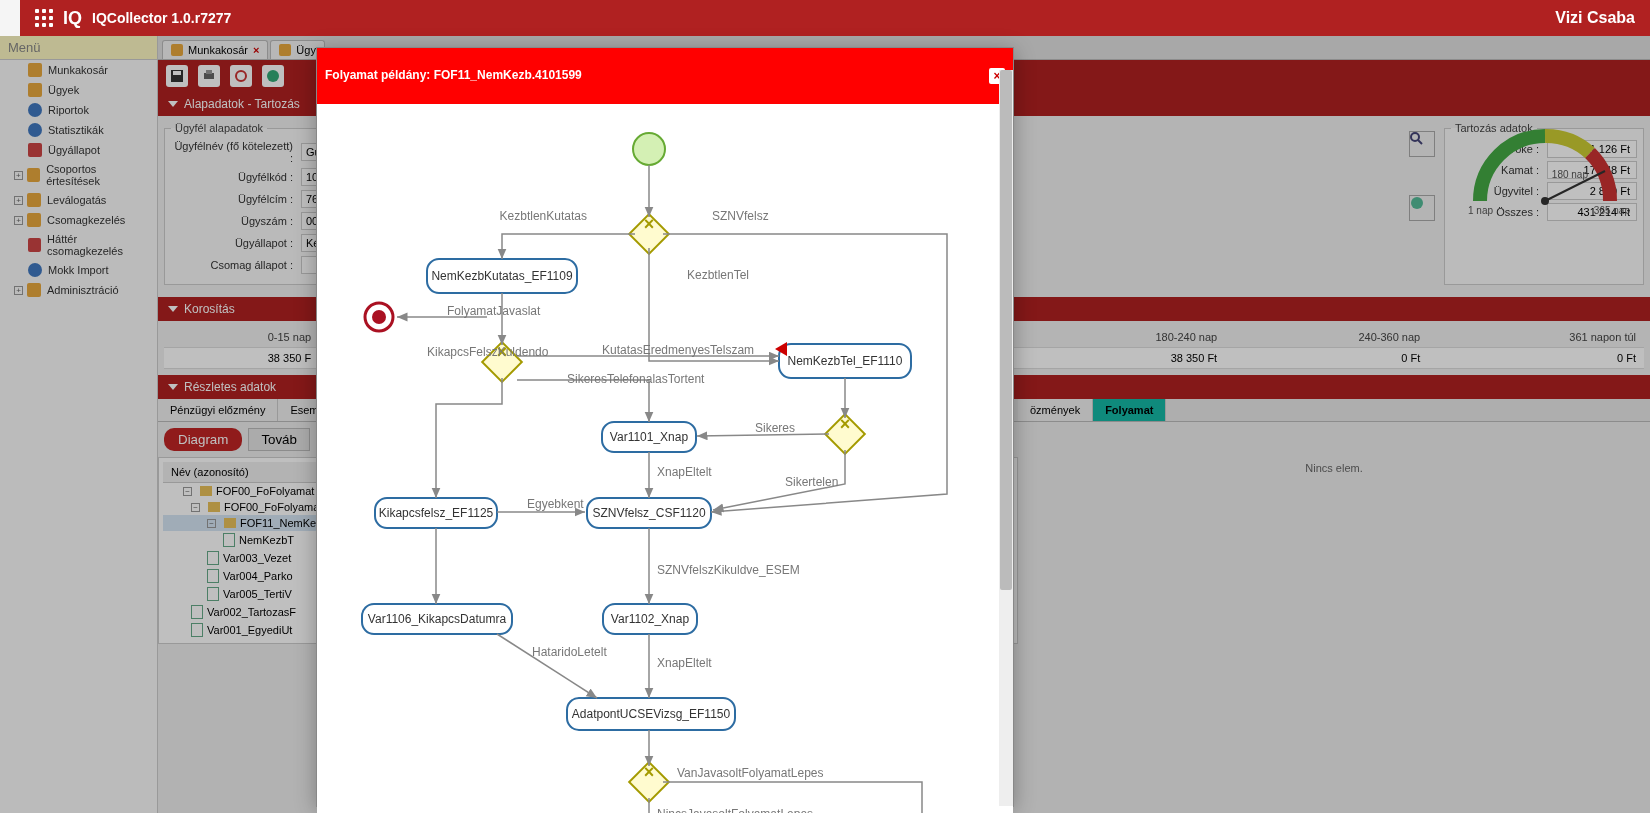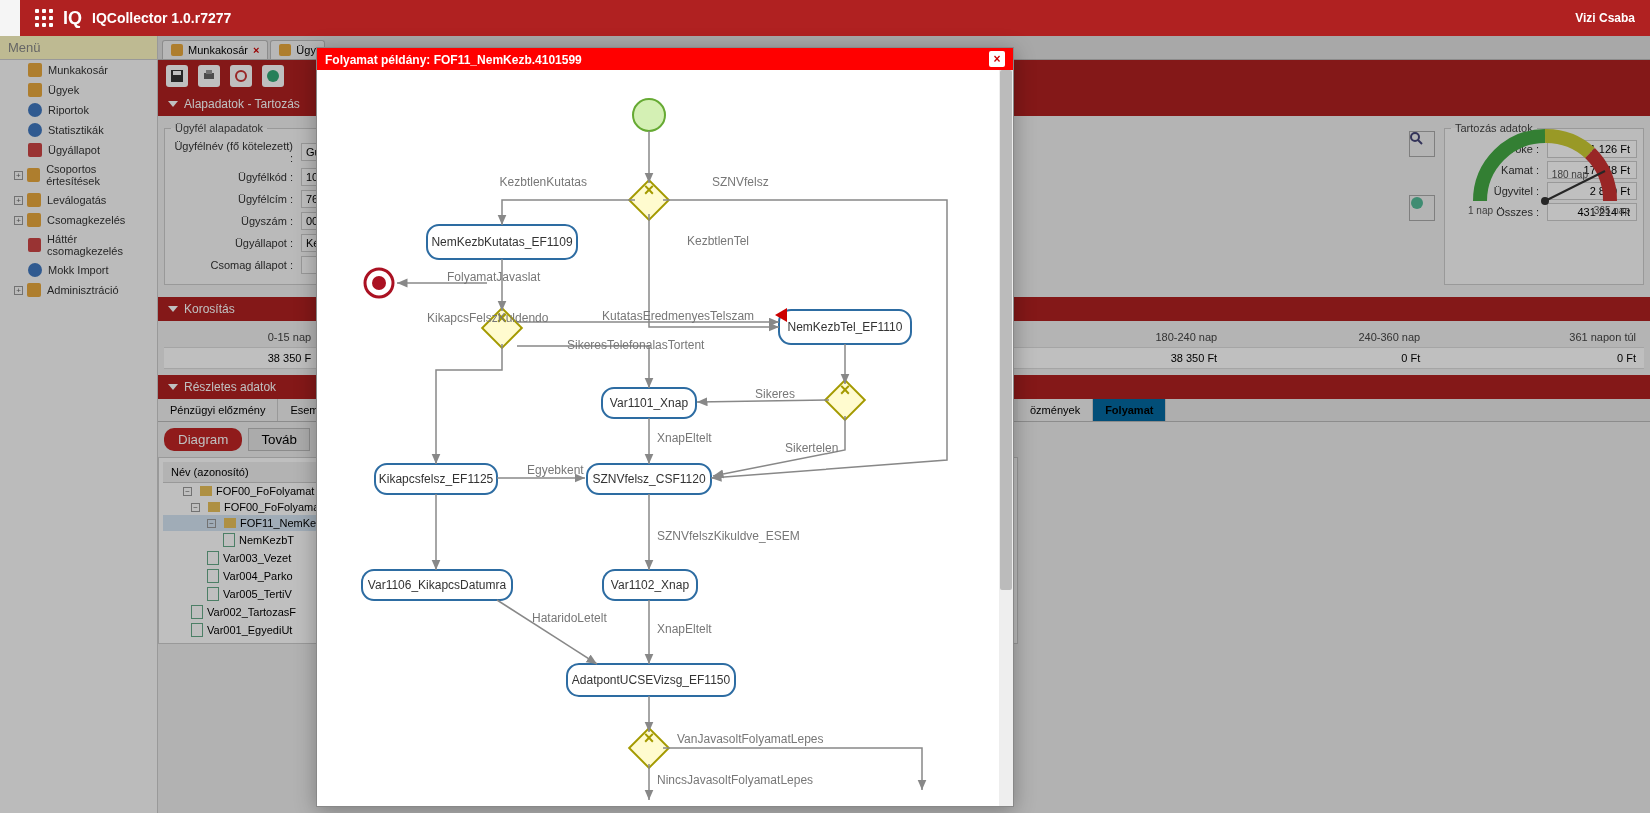--- a/index.html
+++ b/index.html
@@ -3,21 +3,21 @@
 <meta charset="utf-8">
 <style>
 * { box-sizing: border-box; margin: 0; padding: 0; font-family: Arial, sans-serif; }
 body { font-size: 11px; background: #f5f5f5; width: 1650px; height: 813px; overflow: hidden; position: relative; }
 
 .topbar { background: #b02121; height: 36px; display: flex; align-items: center; padding: 0 15px; color: #fff; margin-left: 20px; }
 .topbar .grip { display: grid; grid-template-columns: repeat(3, 4px); grid-gap: 3px; margin-right: 10px; }
 .topbar .grip span { width: 4px; height: 4px; background: #fff; border-radius: 1px; }
 .topbar .logo { font-weight: bold; font-size: 18px; margin-right: 10px; }
 .topbar .title { font-size: 14px; font-weight: bold; }
-.topbar .user { margin-left: auto; font-weight: bold; font-size: 12px; }
+.topbar .user { margin-left: auto; font-weight: bold; font-size: 16px; }
 
 .container { display: flex; height: calc(813px - 36px); }
 .sidebar { width: 158px; background: #fafafa; border-right: 1px solid #ccc; }
 .menu-header { background: #fef9c3; border-bottom: 1px solid #ccc; padding: 4px 8px; color: #888; font-size: 13px; }
 .menu-item { display: flex; align-items: center; padding: 3px 8px 3px 28px; color: #333; cursor: pointer; }
 .menu-item.exp { padding-left: 14px; }
 .menu-item .ico { width: 14px; height: 14px; margin-right: 6px; display: inline-block; }
 .expand-box { width: 9px; height: 9px; border: 1px solid #999; display: inline-flex; align-items: center; justify-content: center; font-size: 8px; margin-right: 4px; color: #666;}
 .ico-folder { background: #e8a83e; border-radius: 2px;}
 .ico-blue { background: #4179c0; border-radius: 50%;}
@@ -45,39 +45,39 @@
 .debt-label { color: #333;}
 .debt-val { background: #fff; border: 1px solid #ccc; padding: 2px 6px; min-width: 90px; text-align: right;}
 .gauge-wrap { position: absolute; right: 10px; top: 5px; width: 190px; height: 95px; }
 
 .aging-table { width: 100%; border-collapse: collapse; background: #fff;}
 .aging-table th, .aging-table td { border-bottom: 1px solid #ddd; padding: 4px 8px; text-align: right; font-size: 11px;}
 .aging-table th { background: #f0f0f0; color: #444; font-weight: normal;}
 
 .sub-tabs { display: flex; background: #e8e8e8; border-bottom: 1px solid #bbb;}
 .sub-tab { padding: 5px 12px; border-right: 1px solid #ccc; background: #f0f0f0; cursor: pointer;}
-.sub-tab.active { background: #0369a1; font-weight: bold;}
+.sub-tab.active { background: #14b8a6; font-weight: bold;}
 
 .btn-red { background: #c02525; color: #fff; border: none; padding: 4px 14px; border-radius: 10px; cursor: pointer;}
 .btn-gray { background: #e5e5e5; border: 1px solid #bbb; padding: 3px 12px; cursor: pointer;}
 
 .tree { padding: 4px; background: #fff; border: 1px solid #ccc;}
 .tree-header { background: #efefef; border-bottom: 1px solid #ccc; padding: 4px 8px;}
 .tree-item { padding: 2px 4px 2px 20px; display: flex; align-items: center; gap: 4px;}
 .tree-item.l1 { padding-left: 28px;}
 .tree-item.l2 { padding-left: 44px;}
 .tree-item.l3 { padding-left: 60px;}
 .tree-item.sel { background: #d6e6f5;}
 .doc-ico { width: 12px; height: 14px; background: #fff; border: 1px solid #6a8; display:inline-block;}
 .box-ico { width: 12px; height: 10px; background: #e8c05a; display:inline-block;}
 
 
 .overlay { position: absolute; inset: 36px 0 0 0; background: rgba(0,0,0,0.25);}
 .modal { position: absolute; left: 316px; top: 47px; width: 698px; height: 760px; background: #fff; border: 1px solid #888; box-shadow: 0 4px 20px rgba(0,0,0,.3);}
-.modal-header { background: #ff0000; color: #fff; padding: 3px 8px; font-size: 12px; font-weight: bold; display: flex; justify-content: space-between; align-items: flex-end;}
+.modal-header { background: #ff0000; color: #fff; padding: 20px 8px; font-size: 12px; font-weight: bold; display: flex; justify-content: space-between; align-items: flex-start;}
 .modal-close { background: #fff; color: #c00; width: 16px; height: 16px; border-radius: 2px; display: flex; align-items: center; justify-content: center; font-weight: bold; cursor: pointer;}
 .diagram { position: relative; width: 100%; height: 730px; overflow: auto; background: #fff;}
 .diagram svg { display: block;}
 .bpmn-task { fill: #fff; stroke: #2d6ca2; stroke-width: 2;}
 .bpmn-text { font-size: 12px; fill: #333; text-anchor: middle;}
 .bpmn-label { font-size: 12px; fill: #777;}
 .gateway { fill: #fffbcf; stroke: #a49a00; stroke-width: 2;}
 .scroll-track { position: absolute; right: 0; top: 22px; bottom: 0; width: 14px; background: #eee;}
 .scroll-thumb { position: absolute; left: 1px; width: 12px; background: #bbb; border-radius: 2px;}
 
@@ -358,20 +358,21 @@
                 <span>Var001_EgyediUt</span>
               </div>
             </div>
         </div>
       </div>
       <div style="flex:1;">
         <div class="sub-tabs">
           <div class="sub-tab">özmények</div>
           <div class="sub-tab active">Folyamat</div>
         </div>
+        <div class="no-elem">Nincs elem.</div>
       </div>
     </div>
   </div>
 </div>
 
 <div class="overlay"></div>
 <div class="modal">
   <div class="modal-header">
     <span>Folyamat példány: FOF11_NemKezb.4101599</span>
     <span class="modal-close">×</span>

